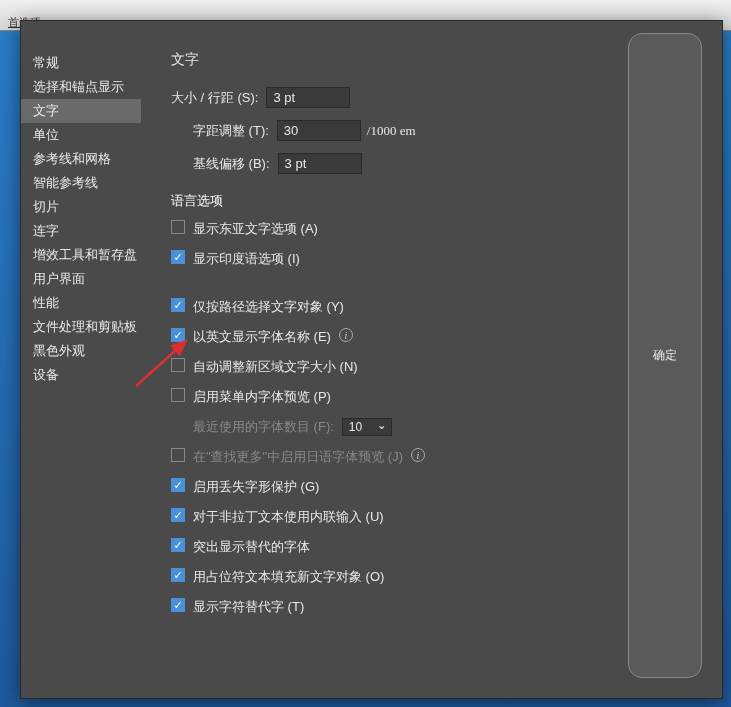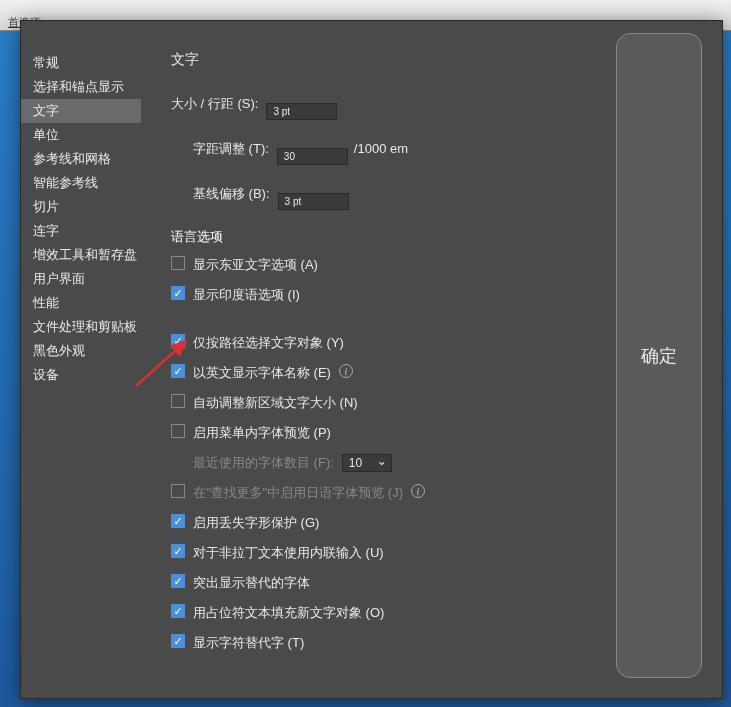--- a/index.html
+++ b/index.html
@@ -69,27 +69,27 @@
     .field-label {
       text-align: right;
       margin-right: 8px;
       white-space: nowrap;
     }
     .field-input {
       background: #3a3a3a;
       border: 1px solid #2a2a2a;
       color: #e8e8e8;
       padding: 2px 6px;
-      width: 71px;
-      font-size: 10px;
+      width: 84px;
+      font-size: 13px;
       font-family: inherit;
-      margin-top: 16px;
     }
     .field-suffix {
       margin-left: 6px;
+      font-family: Liberation Serif, serif;
     }
     .subsection-title {
       margin-top: 18px;
       margin-bottom: 10px;
       color: #ffffff;
     }
     .checkbox-row {
       display: flex;
       align-items: flex-start;
       margin-bottom: 12px;
@@ -157,21 +157,21 @@
       display: flex;
       justify-content: flex-end;
       padding: 12px 20px 20px;
     }
     .btn {
       background: #5a5a5a;
       border: 1px solid #888;
       border-radius: 14px;
       color: #e8e8e8;
       padding: 4px 24px;
-      font-size: 18px;
+      font-size: 12px;
       cursor: pointer;
       font-family: inherit;
     }
     .arrow {
       position: absolute;
       left: 110px;
       top: 310px;
       pointer-events: none;
     }
   </style>

